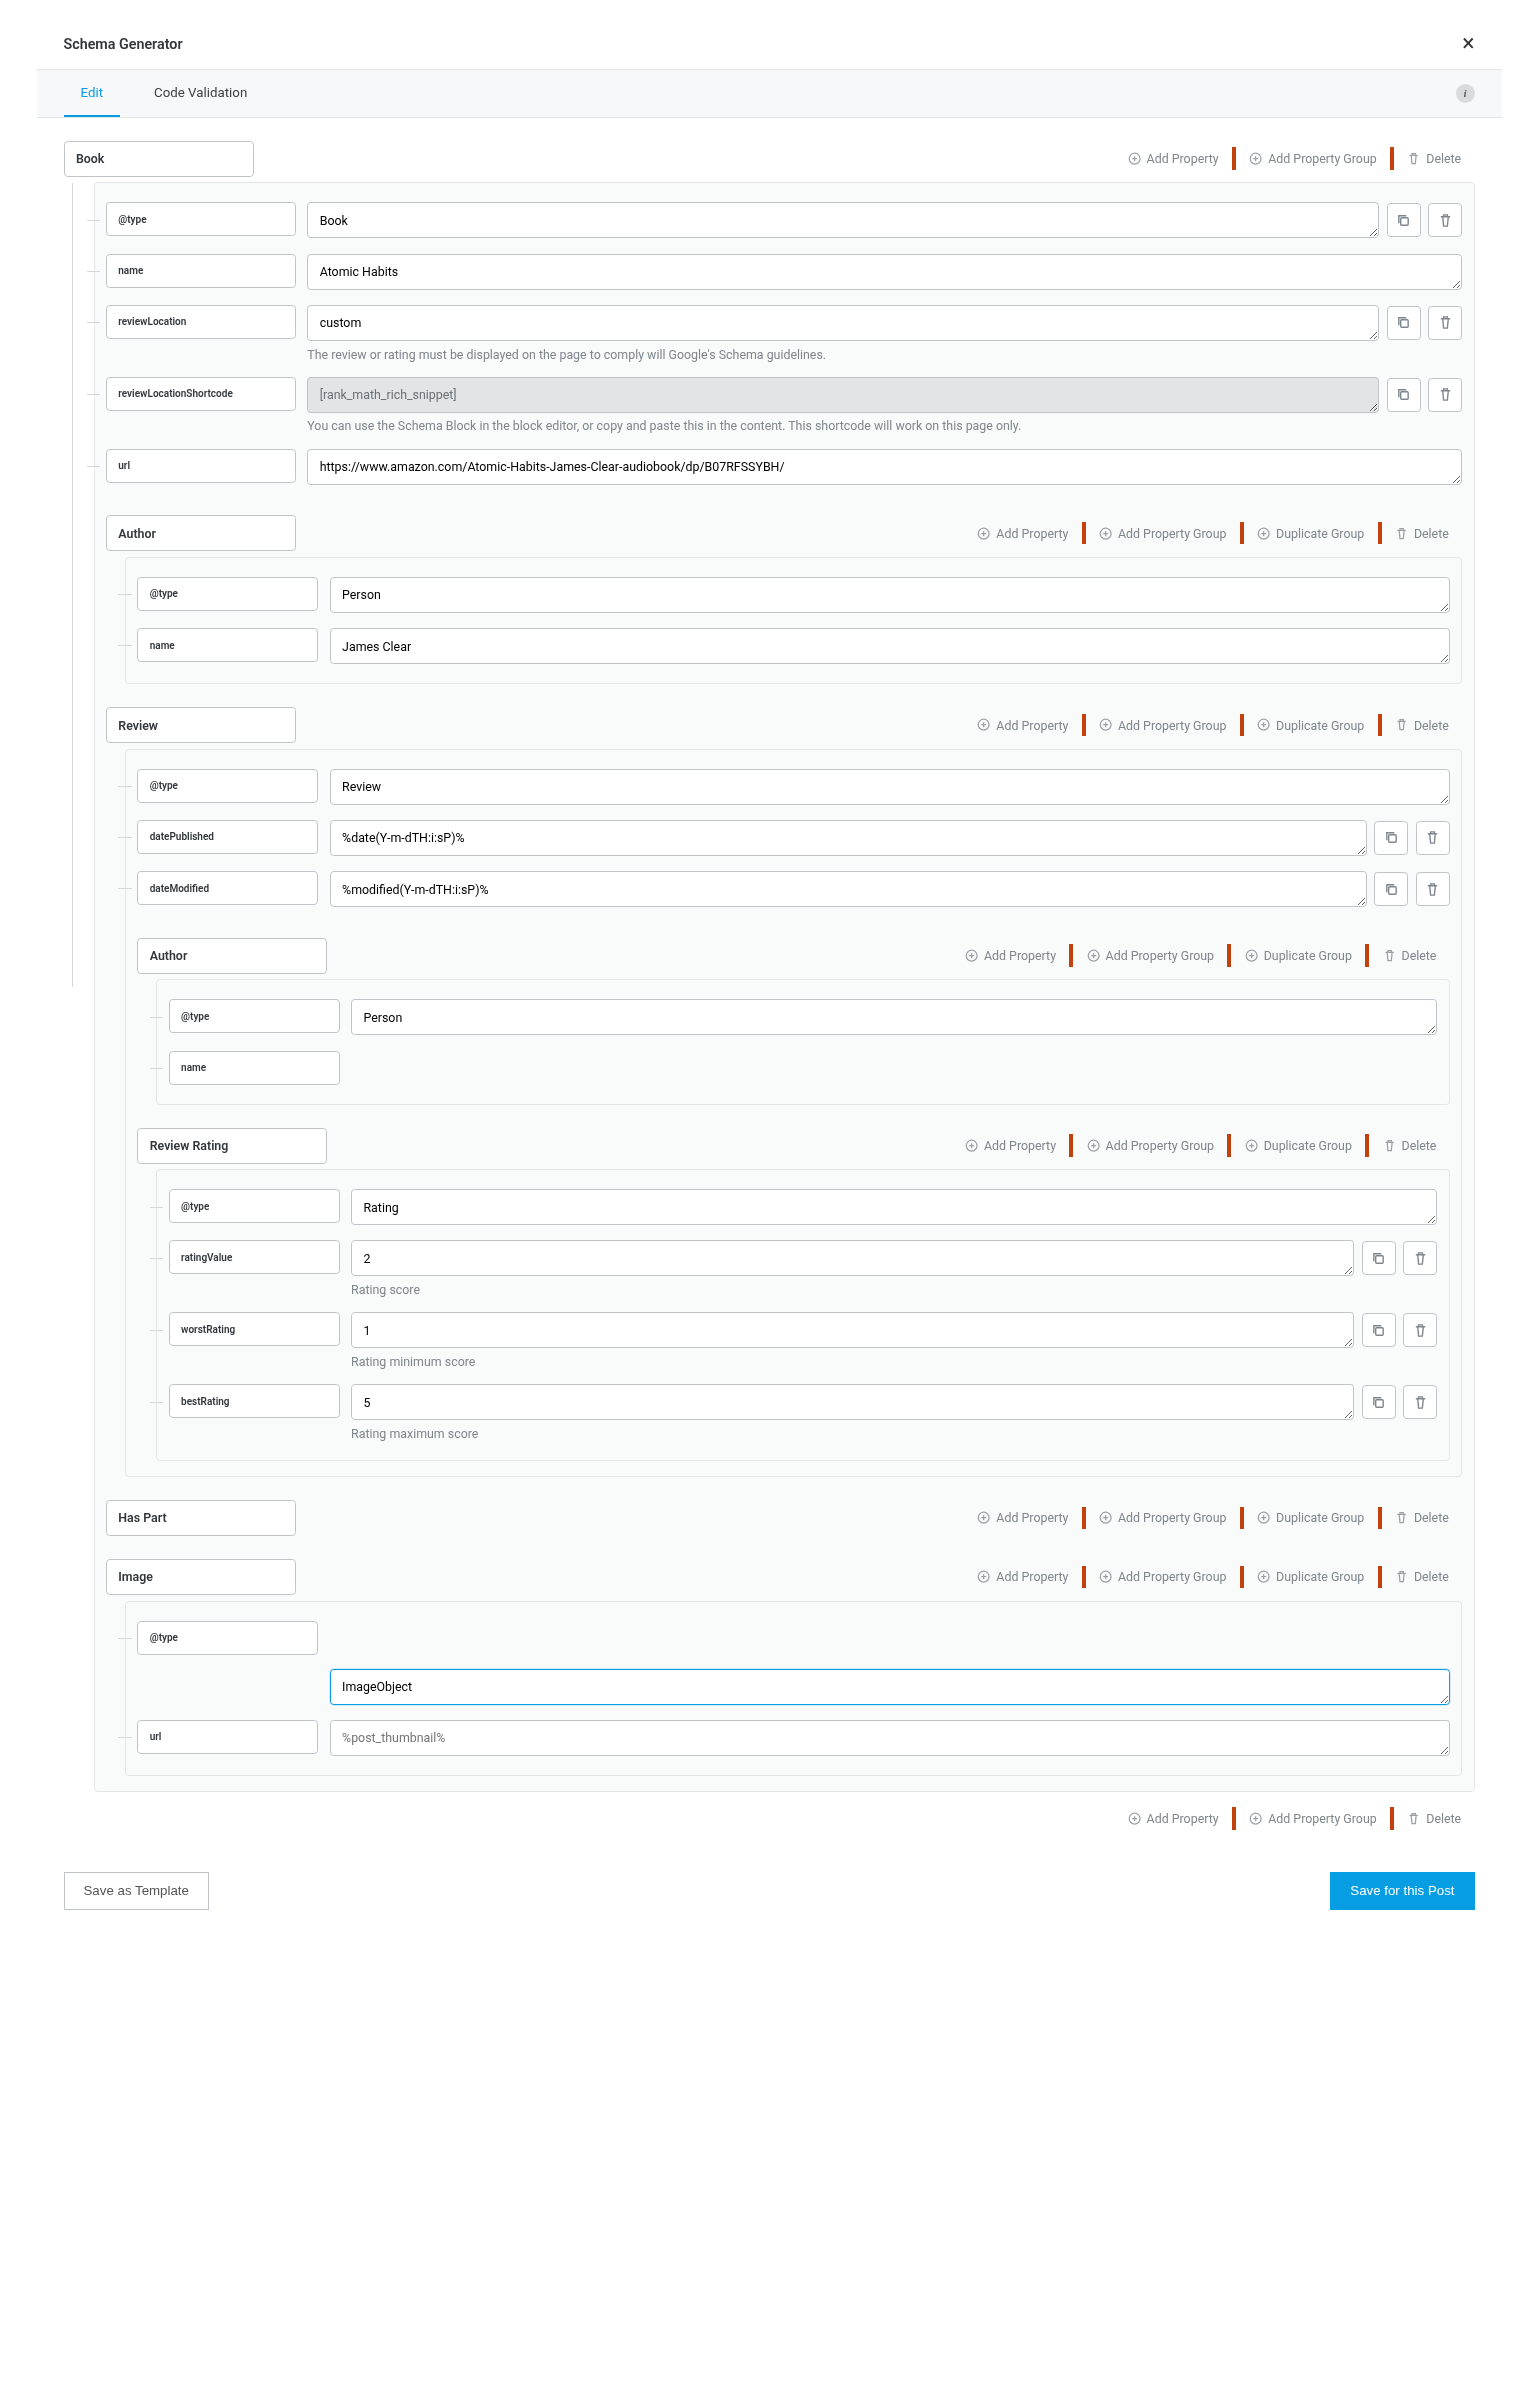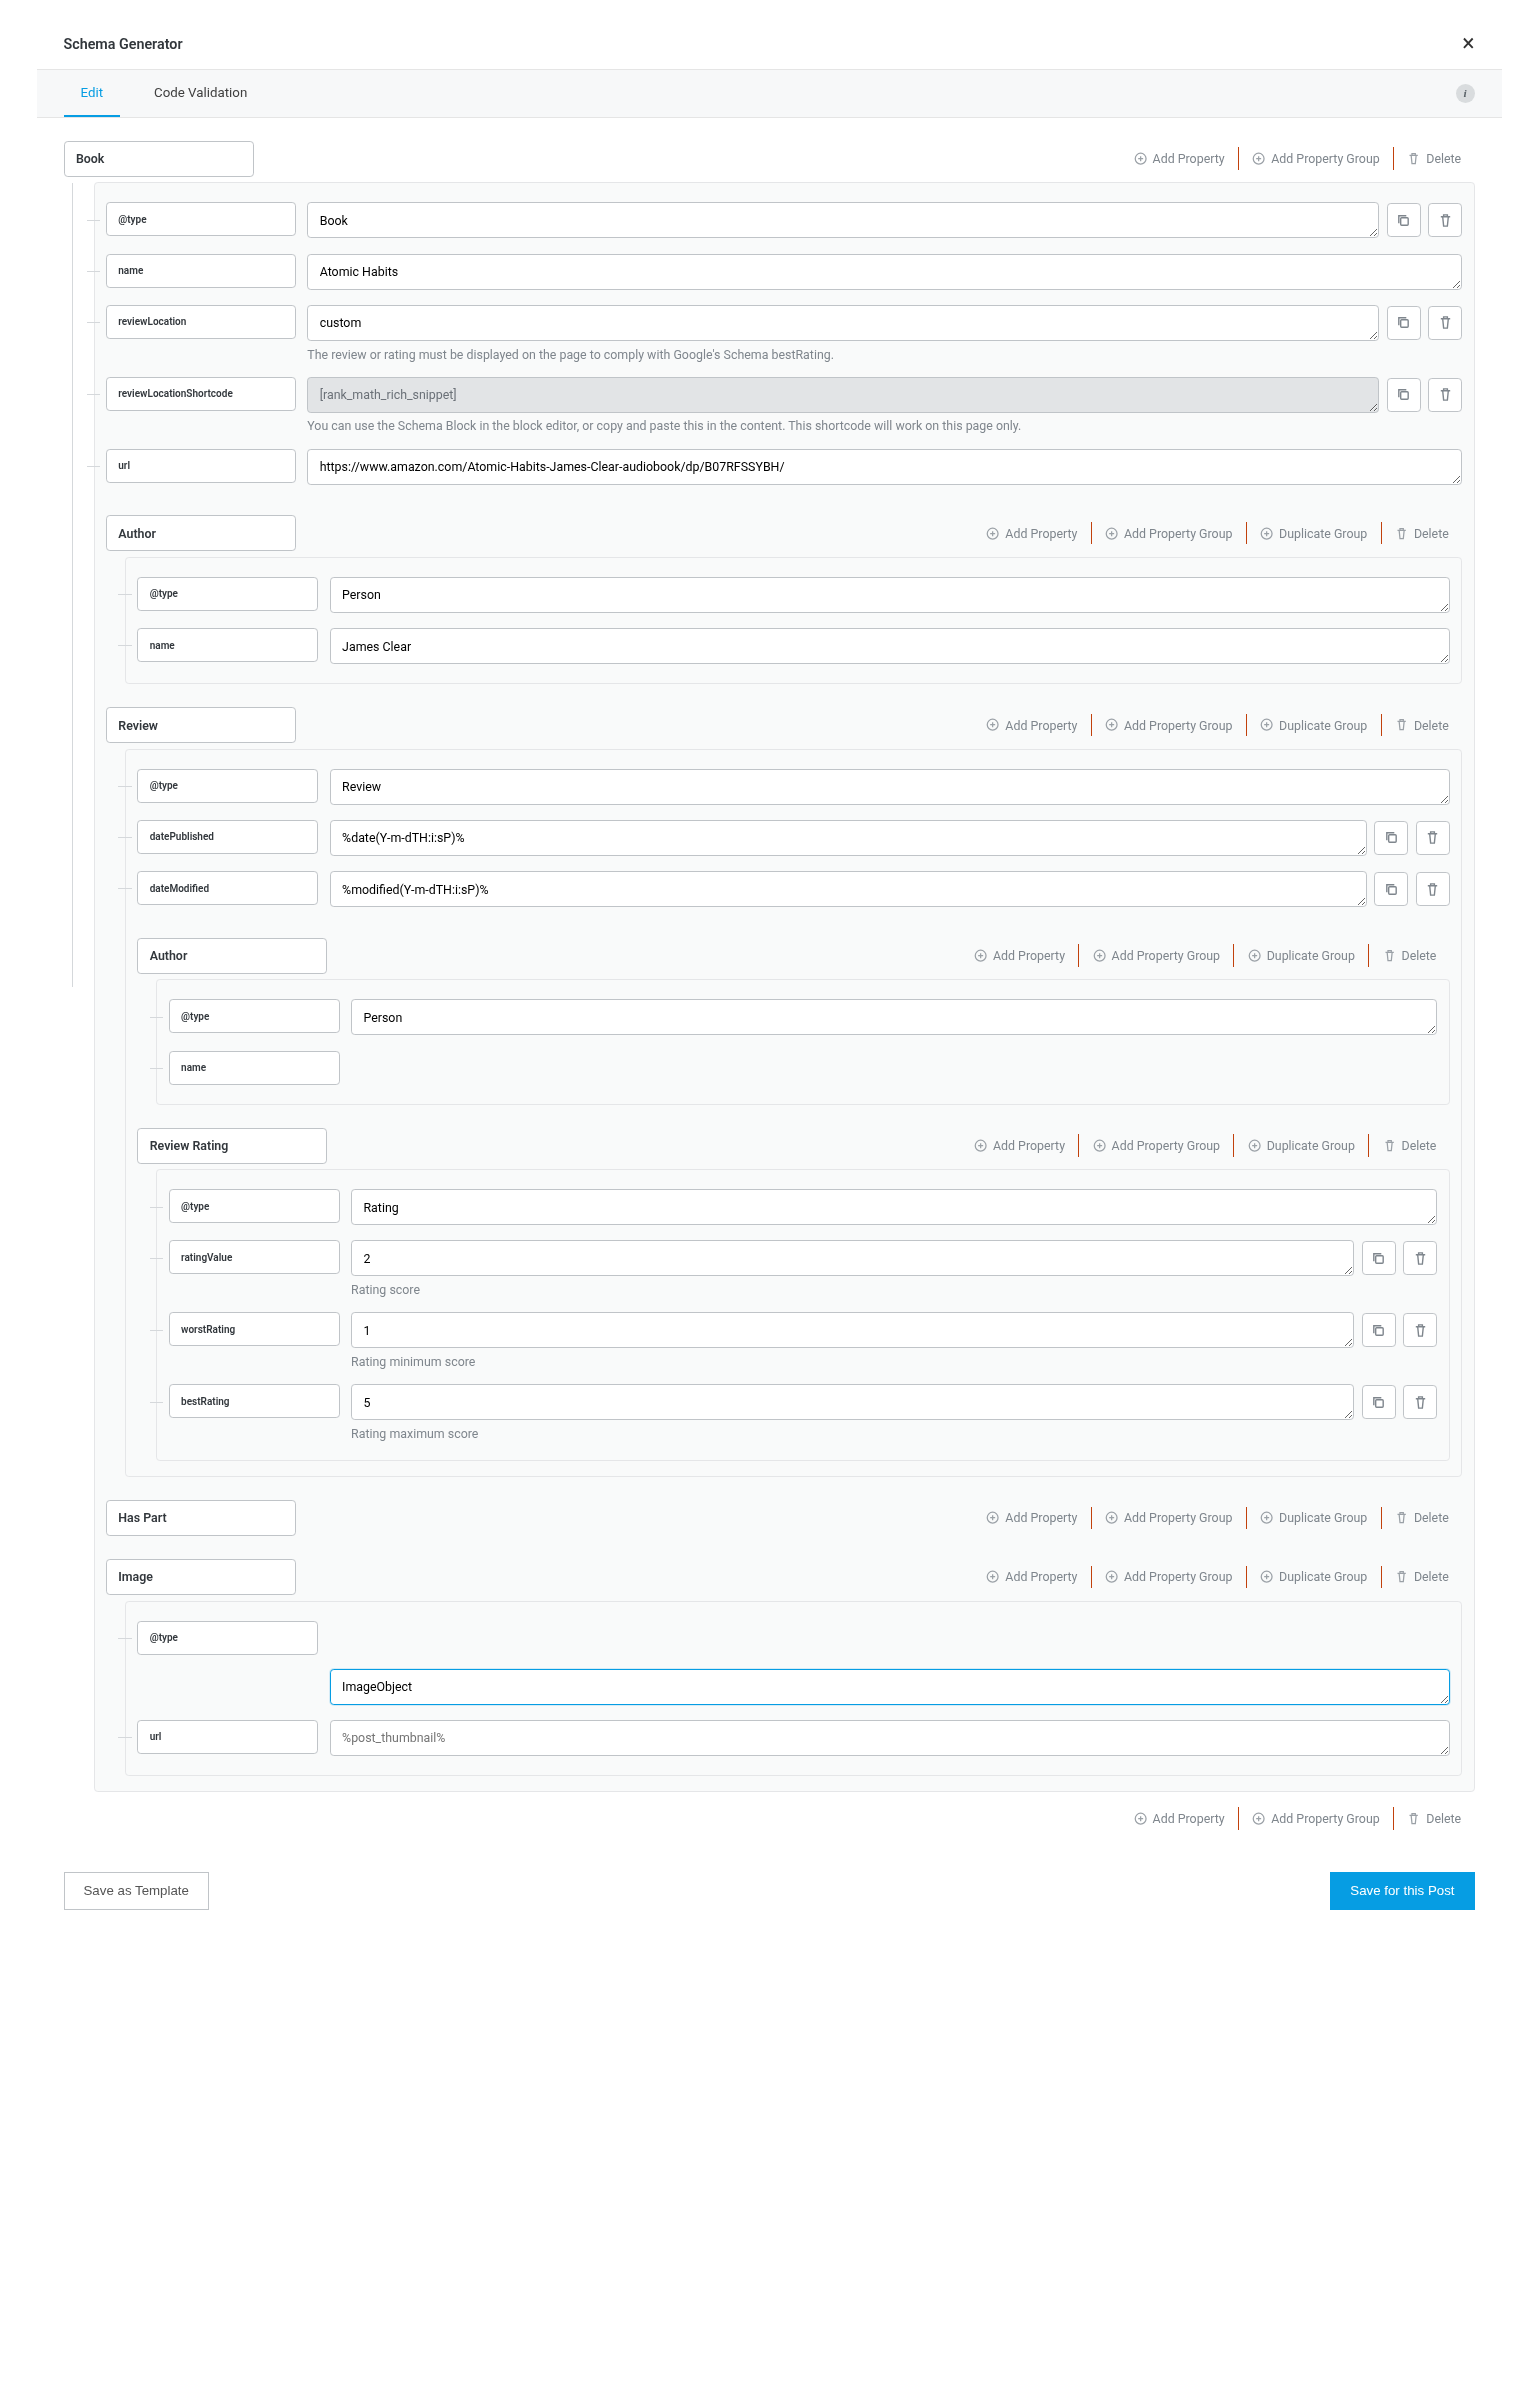--- a/index.html
+++ b/index.html
@@ -10,21 +10,21 @@
 .close-x { font-size: 23px; color: #333; cursor: pointer; }
 .tabs { display: flex; justify-content: space-between; align-items: center; background: #f7f8f9; border: 1px solid #e5e5e5; border-left: none; border-right: none; padding: 0 27px; }
 .tab-list { display: flex; gap: 17px; }
 .tab { padding: 15px 17px; font-size: 13.3px; color: #404040; cursor: pointer; border-bottom: 2.9px solid transparent; }
 .tab.active { color: #069de3; border-bottom-color: #069de3; }
 .info-badge { width: 19px; height: 19px; border-radius: 50%; background: #d9dcde; color: #5a6268; display: flex; align-items: center; justify-content: center; font-size: 11.4px; font-weight: bold; font-style: italic; font-family: Georgia, serif; }
 .content { padding: 23px 27px; }
 .group-header { display: flex; justify-content: space-between; align-items: center; margin-bottom: 5.7px; }
 .group-label { display: inline-block; width: 190px; padding: 9.5px 11.4px; border: 1px solid #c0c4c8; border-radius: 3.8px; font-size: 12.4px; font-weight: 600; background: #fff; }
 .actions { display: flex; align-items: center; gap: 0; }
-.action { display: flex; align-items: center; gap: 5.7px; padding: 3.8px 13.3px; color: #7f868d; font-size: 12.4px; cursor: pointer; border-left: 1px solid #c2410c; }
+.action { display: flex; align-items: center; gap: 5.7px; padding: 3.8px 13.3px; color: #7f868d; font-size: 12.4px; cursor: pointer; border-left: 4px solid #c2410c; }
 .action:first-child { border-left: none; }
 .action svg { width: 13.3px; height: 13.3px; stroke: #9ba1a7; fill: none; stroke-width: 1.5; }
 .group-body { border: 1px solid #e5e6e8; border-radius: 3.8px; background: #f9fafa; padding: 11.4px; margin-left: 30px; position: relative; }
 .group-body::before { content: ""; position: absolute; left: -23px; top: 0; bottom: 50%; width: 1px; background: #d5d8db; }
 .row { display: flex; align-items: flex-start; gap: 11.4px; padding: 7.6px 0; position: relative; }
 .row::before { content: ""; position: absolute; left: -19px; width: 13.3px; height: 1px; background: #d5d8db; top: 25px; }
 .row-label { width: 190px; flex-shrink: 0; padding: 10.5px 11.4px; border: 1px solid #c0c4c8; border-radius: 3.8px; font-size: 10px; font-weight: 600; background: #fff; }
 .row-input-wrap { flex: 1; display: flex; flex-direction: column; gap: 5.7px; }
 .row-input-line { display: flex; gap: 7.6px; align-items: center; }
 .row-input { flex: 1; min-height: 36px; padding: 9.5px 11.4px; border: 1px solid #c0c4c8; border-radius: 3.8px; font-size: 12.4px; font-family: inherit; resize: vertical; background: #fff; }
@@ -128,21 +128,21 @@
                   <rect x="5" y="5" width="8" height="8" rx="1"></rect>
                   <path d="M3 11V3h8"></path>
                 </svg>
               </div>
             <div class="icon-btn">
                 <svg viewBox="0 0 16 16">
                   <path d="M3 4h10M6 4V2h4v2M5 4l1 10h4l1-10"></path>
                 </svg>
               </div>
           </div>
-          <div class="help">The review or rating must be displayed on the page to comply with Google's Schema bestRating.</div>
+          <div class="help">The review or rating must be displayed on the page to comply will Google's Schema guidelines.</div>
         </div>
       </div>
       <div class="row">
         <div class="row-label">reviewLocationShortcode</div>
         <div class="row-input-wrap">
           <div class="row-input-line">
             <textarea class="row-input ro" rows="1" readonly="" style="">[rank_math_rich_snippet]</textarea>
             <div class="icon-btn">
                 <svg viewBox="0 0 16 16">
                   <rect x="5" y="5" width="8" height="8" rx="1"></rect>

